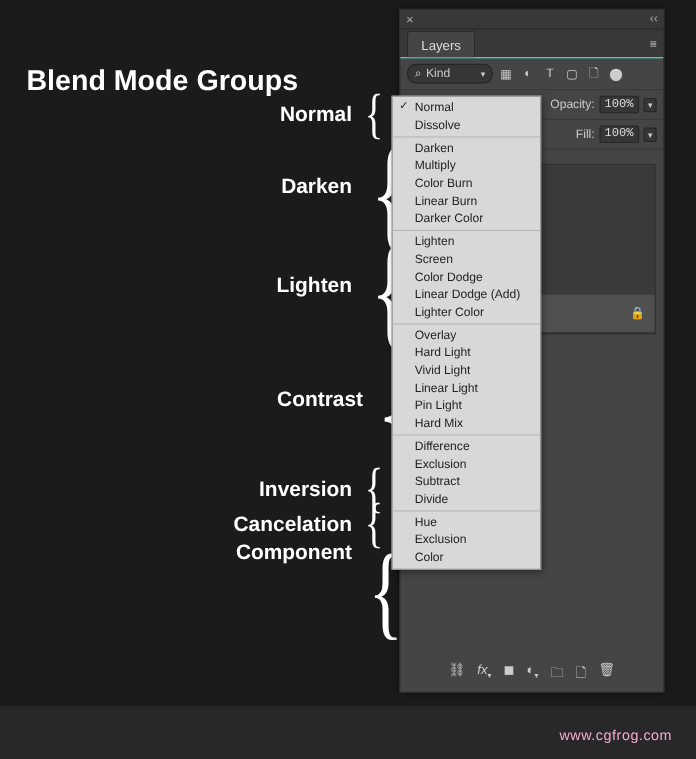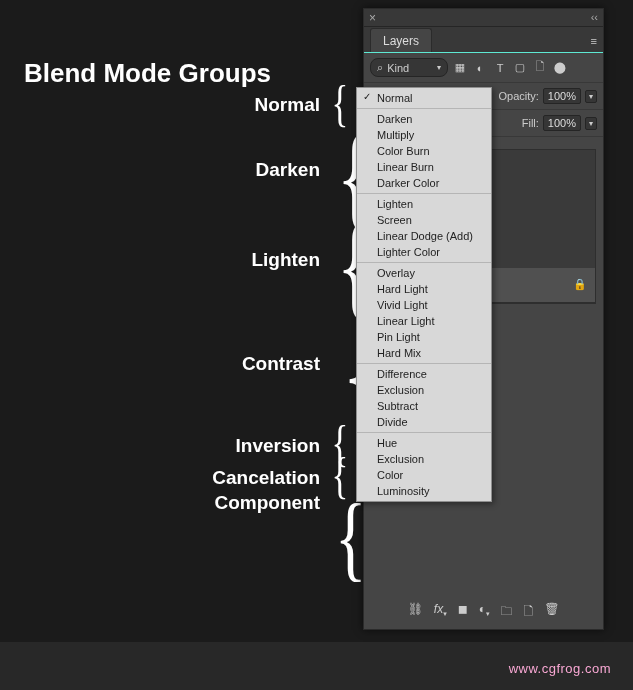--- a/index.html
+++ b/index.html
@@ -116,20 +116,21 @@
   }
   .opts-row {
     justify-content: flex-end;
   }
   .val-box {
     background: #363636;
     border: 1px solid #252525;
     padding: 1px 4px;
     border-radius: 2px;
     color: #ddd;
+    font-family: Liberation Mono, monospace;
   }
   .dd-arrow {
     background: #363636;
     border: 1px solid #252525;
     padding: 1px 3px;
     border-radius: 2px;
     font-size: 8px;
   }
   .layer-area {
     position: absolute;
@@ -214,21 +215,21 @@
 
 <div class="group-label" style="left:20px; top:94px;">Normal</div>
 <div class="brace" style="top:74px; font-size:50px;">{</div>
 
 <div class="group-label" style="left:20px; top:159px;">Darken</div>
 <div class="brace" style="top:110px; font-size:116px;">{</div>
 
 <div class="group-label" style="left:20px; top:249px;">Lighten</div>
 <div class="brace" style="top:199px; font-size:116px;">{</div>
 
-<div class="group-label" style="left:20px; top:353px;">Contrast</div>
+<div class="group-label" style="left:30px; top:353px;">Contrast</div>
 <div class="brace" style="top:280px; font-size:160px;">{</div>
 
 <div class="group-label" style="left:20px; top:435px;">Inversion</div>
 <div class="brace" style="top:414px; font-size:50px;">{</div>
 
 <div class="group-label" style="left:20px; top:467px;">Cancelation</div>
 <div class="brace" style="top:446px; font-size:50px;">{</div>
 
 <div class="group-label" style="left:20px; top:492px;">Component</div>
 <div class="brace" style="top:482px; font-size:95px;">{</div>
@@ -281,31 +282,33 @@
     <span>◐<sub style="font-size:7px">▾</sub></span>
     <span>🗀</span>
     <span>🗋</span>
     <span>🗑</span>
   </div>
 </div>
 
 <div class="dropdown" id="dropdown">
     <div class="dd-section">
       <div class="dd-item checked">Normal</div>
+      <div class="dd-item">Dissolve</div>
     </div>
     <div class="dd-section">
       <div class="dd-item">Darken</div>
       <div class="dd-item">Multiply</div>
       <div class="dd-item">Color Burn</div>
       <div class="dd-item">Linear Burn</div>
       <div class="dd-item">Darker Color</div>
     </div>
     <div class="dd-section">
       <div class="dd-item">Lighten</div>
       <div class="dd-item">Screen</div>
+      <div class="dd-item">Color Dodge</div>
       <div class="dd-item">Linear Dodge (Add)</div>
       <div class="dd-item">Lighter Color</div>
     </div>
     <div class="dd-section">
       <div class="dd-item">Overlay</div>
       <div class="dd-item">Hard Light</div>
       <div class="dd-item">Vivid Light</div>
       <div class="dd-item">Linear Light</div>
       <div class="dd-item">Pin Light</div>
       <div class="dd-item">Hard Mix</div>
@@ -313,17 +316,16 @@
     <div class="dd-section">
       <div class="dd-item">Difference</div>
       <div class="dd-item">Exclusion</div>
       <div class="dd-item">Subtract</div>
       <div class="dd-item">Divide</div>
     </div>
     <div class="dd-section">
       <div class="dd-item">Hue</div>
       <div class="dd-item">Exclusion</div>
       <div class="dd-item">Color</div>
-      <div class="dd-item">Luminosity</div>
     </div>
   </div>
 
 <div class="footer-credit">www.cgfrog.com</div>
 
 </body></html>

